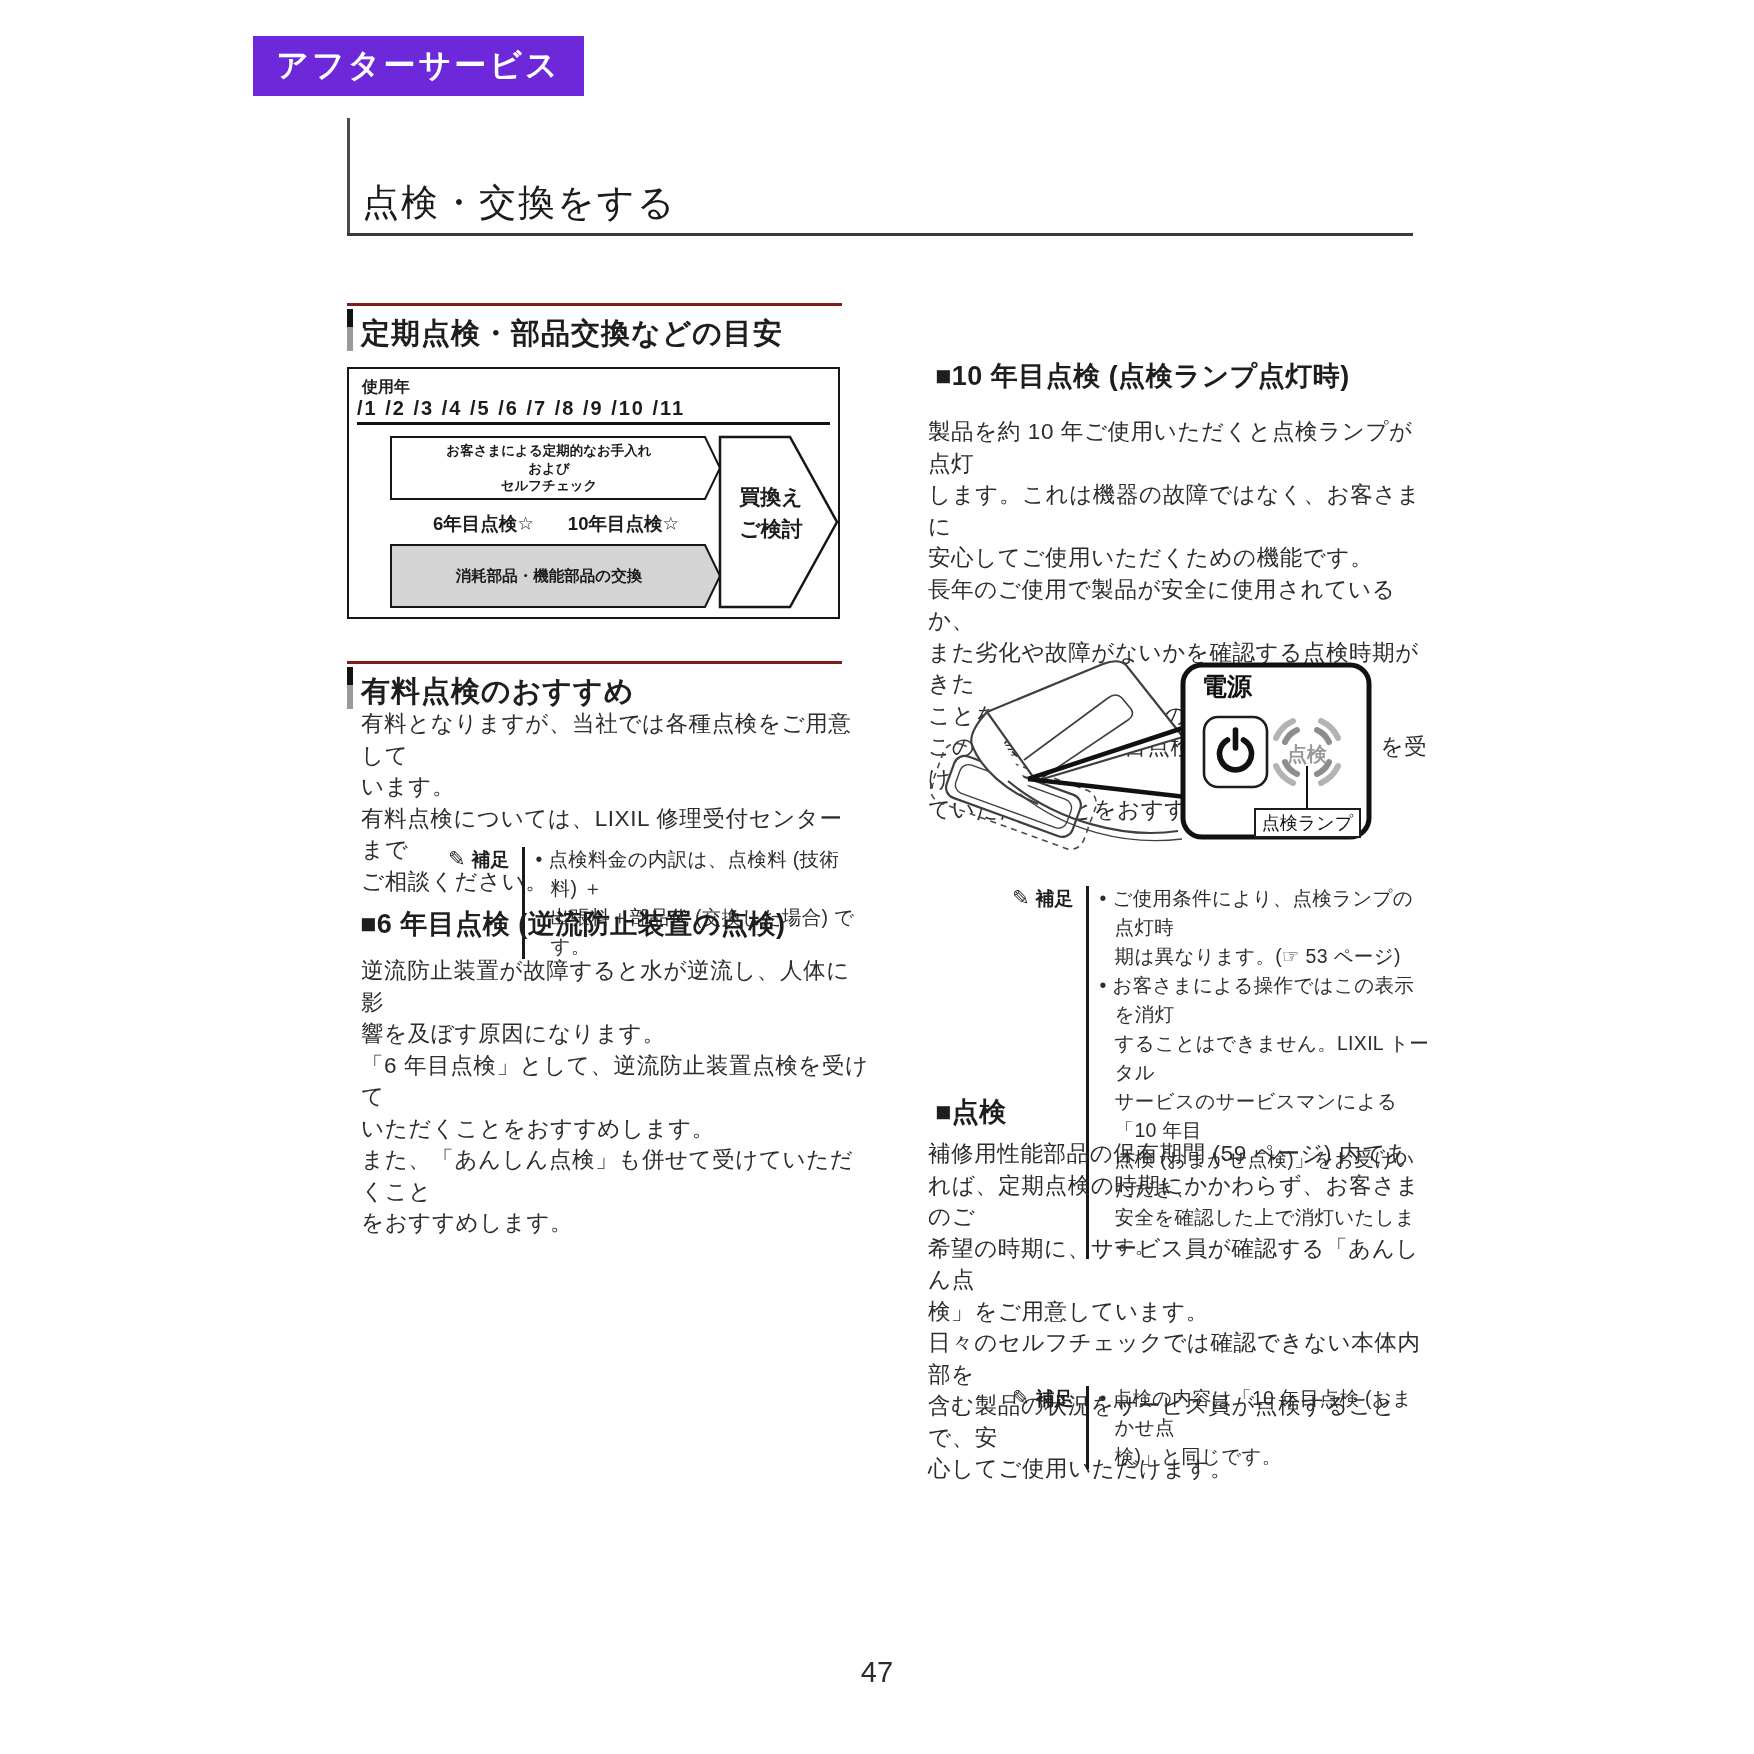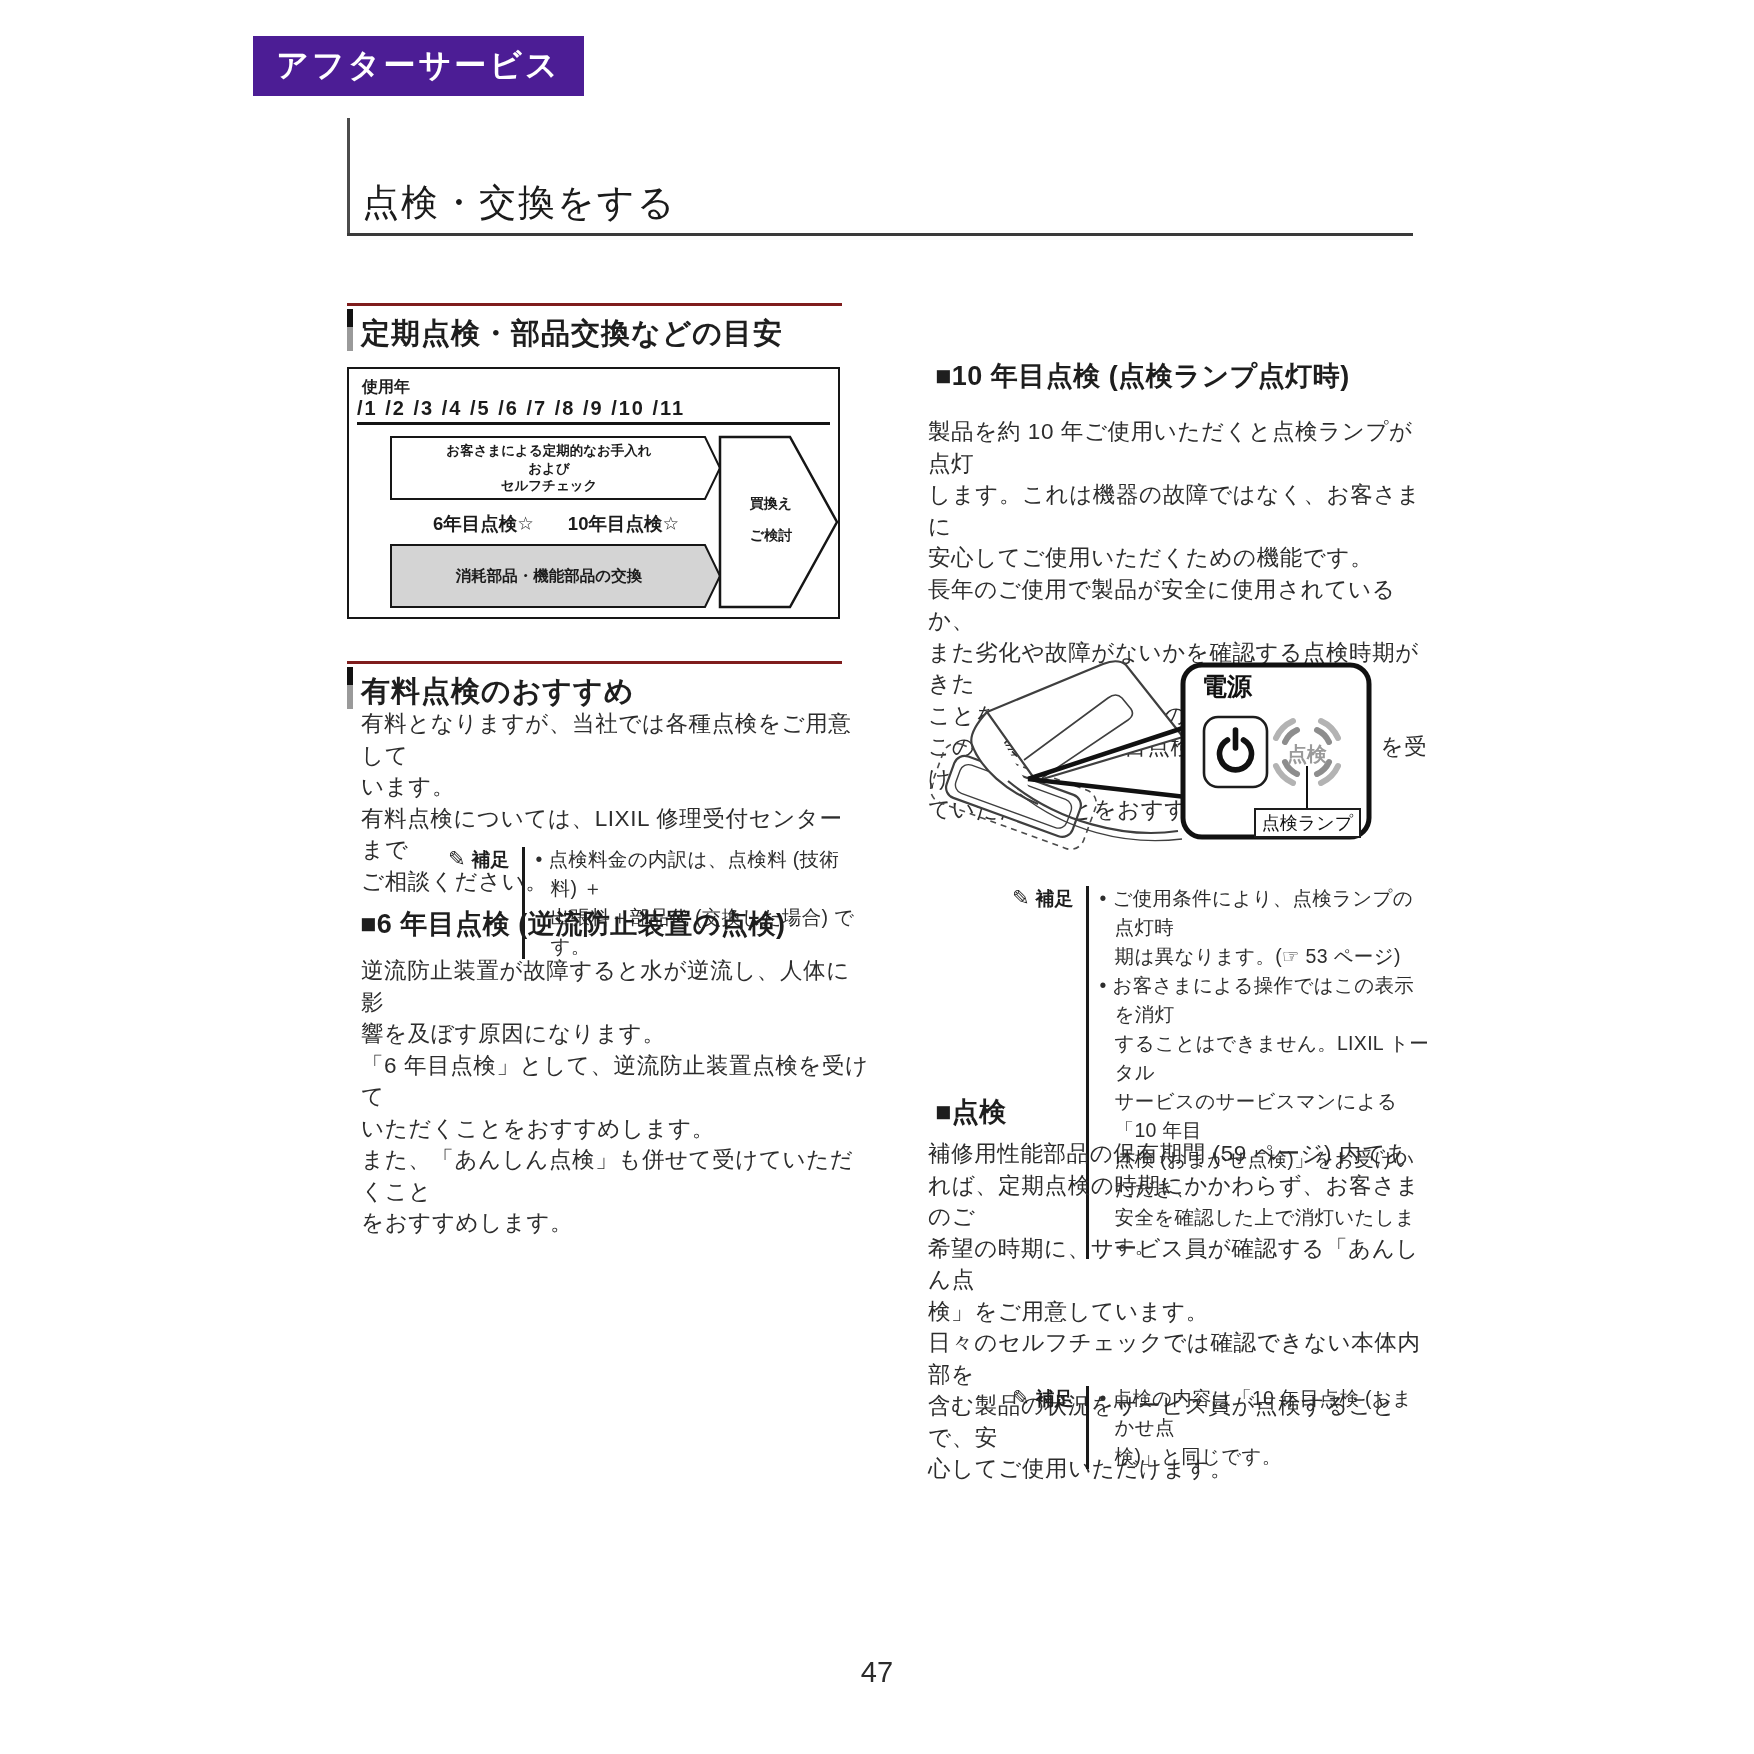--- a/index.html
+++ b/index.html
@@ -4,21 +4,21 @@
 <style>
   html,body{margin:0;padding:0;background:#e8e8e8;}
   .page{
     position:relative;width:1754px;height:1754px;background:#ffffff;
     font-family:"Liberation Sans","DejaVu Sans",sans-serif;color:#222;
     overflow:hidden;
   }
   
   .badge{
     position:absolute;left:253px;top:36px;width:331px;height:60px;
-    background:#4c1d95;color:#fff;font-size:32px;font-weight:700;
+    background:#6d28d9;color:#fff;font-size:32px;font-weight:700;
     letter-spacing:3px;display:flex;align-items:center;justify-content:center;
   }
   .title-vbar{position:absolute;left:347px;top:118px;width:3px;height:116px;background:#4c4c4c;}
   .page-title{
     position:absolute;left:362px;top:178px;margin:0;font-size:37px;font-weight:500;
     color:#1b1b1b;letter-spacing:2px;
   }
   .title-rule{position:absolute;left:347px;top:233px;width:1066px;height:3px;background:#3a3a3a;}
   
   .sec-head{position:absolute;border-top:3px solid #7f1d1d;}
@@ -44,21 +44,21 @@
   .diagram .years-label{position:absolute;left:13px;top:8px;font-size:16px;font-weight:700;color:#1c1c1c;}
   .diagram .years-scale{
     position:absolute;left:8px;top:28px;width:473px;font-size:20px;font-weight:700;color:#1c1c1c;
     letter-spacing:2px;border-bottom:3px solid #141414;padding-bottom:2px;white-space:nowrap;
   }
   .diagram .overlay{position:absolute;display:flex;align-items:center;justify-content:center;text-align:center;color:#1c1c1c;}
   .care-text{left:42px;top:69px;width:316px;height:61px;font-size:13.5px;font-weight:600;line-height:17.5px;white-space:pre-line;}
   .checks-row{position:absolute;left:42px;top:142px;width:330px;display:flex;justify-content:center;gap:34px;}
   .checks-row span{font-size:18.5px;font-weight:700;color:#1c1c1c;white-space:nowrap;}
   .consumables{left:42px;top:177px;width:316px;height:60px;font-size:15.5px;font-weight:700;}
-  .repurchase{left:372px;top:108px;width:100px;height:84px;font-size:14px;font-weight:700;line-height:32px;white-space:pre-line;}
+  .repurchase{left:372px;top:102px;width:100px;height:84px;font-size:21px;font-weight:700;line-height:32px;white-space:pre-line;}
   
   .illus{position:absolute;left:920px;top:648px;width:510px;height:270px;}
   .illus .label{position:absolute;color:#111;}
   .power-label{left:282px;top:22px;font-size:25px;font-weight:600;}
   .lamp-label{left:357px;top:93px;width:60px;text-align:center;font-size:20px;font-weight:600;color:#9a9a9a !important;}
   .lamp-caption{left:335px;top:162px;width:105px;height:26px;text-align:center;font-size:18px;line-height:26px;}
   .page-num{position:absolute;left:0;top:1656px;width:1754px;text-align:center;font-size:29px;color:#2b2b2b;}
 </style>
 </head>
 <body>

